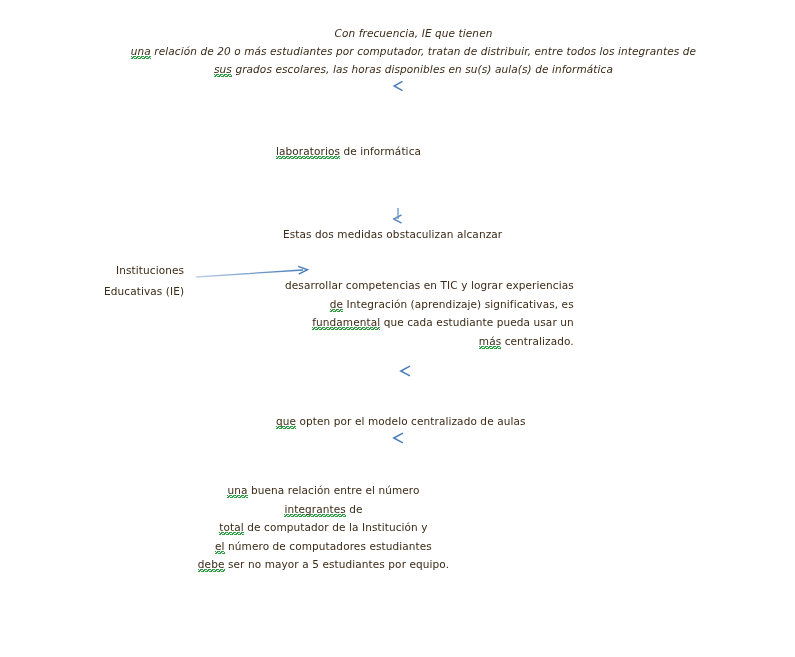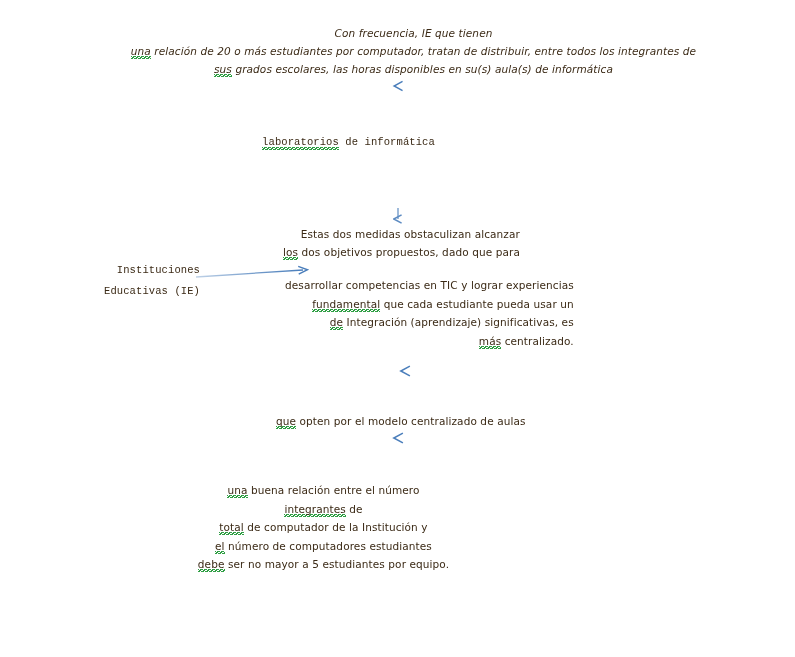--- a/index.html
+++ b/index.html
@@ -98,38 +98,37 @@
       <line x1="398" y1="481" x2="398" y2="438" stroke="url(#fadeUp)" stroke-width="1.4" marker-end="url(#ah)"></line>
     </g>
   </svg>
 
   <div class="tb ctr" style="left:16px; top:24px; width:795px;font-style:italic;">
     <span class="ln">Con frecuencia, IE que tienen</span>
     <span class="ln"><span class="sq">una</span><span> relación de 20 o más estudiantes por computador, tratan de distribuir, entre todos los integrantes de</span></span>
     <span class="ln"><span class="sq">sus</span><span> grados escolares, las horas disponibles en su(s) aula(s) de informática</span></span>
   </div>
 
-  <div class="tb ctr" style="left:0; top:133px; width:697px;font-family:Liberation Mono, monospace;">
+  <div class="tb ctr" style="left:0; top:142px; width:697px;">
     <span class="ln"><span class="sq">laboratorios</span><span> de informática</span></span>
   </div>
 
   <div class="tb lft" style="left:283px; top:225px;">
     <span class="ln">Estas dos medidas obstaculizan alcanzar</span>
-    <span class="ln"><span class="sq">los</span><span> dos objetivos propuestos, dado que para</span></span>
   </div>
 
-  <div class="tb lft" style="left:104px; top:260px; line-height:21px;font-family:Liberation Mono, monospace;">
+  <div class="tb lft" style="left:104px; top:260px; line-height:21px;">
     <span class="ln">Instituciones</span>
     <span class="ln">Educativas (IE)</span>
   </div>
 
   <div class="tb lft" style="left:285px; top:276px; line-height:18.5px;">
     <span class="ln">desarrollar competencias en TIC y lograr  experiencias</span>
+    <span class="ln"><span class="sq">de</span><span> Integración (aprendizaje) significativas, es</span></span>
     <span class="ln"><span class="sq">fundamental</span><span> que cada estudiante pueda usar un</span></span>
-    <span class="ln"><span class="sq">de</span><span> Integración (aprendizaje) significativas, es</span></span>
     <span class="ln"><span class="sq">más</span><span> centralizado.</span></span>
   </div>
 
   <div class="tb lft" style="left:276px; top:412px;">
     <span class="ln"><span class="sq">que</span><span> opten por el modelo centralizado de aulas</span></span>
   </div>
 
   <div class="tb ctr" style="left:0; top:481px; width:647px; line-height:18.5px;">
     <span class="ln"><span class="sq">una</span><span> buena relación entre el número</span></span>
     <span class="ln"><span class="sq">integrantes</span><span> de</span></span>

